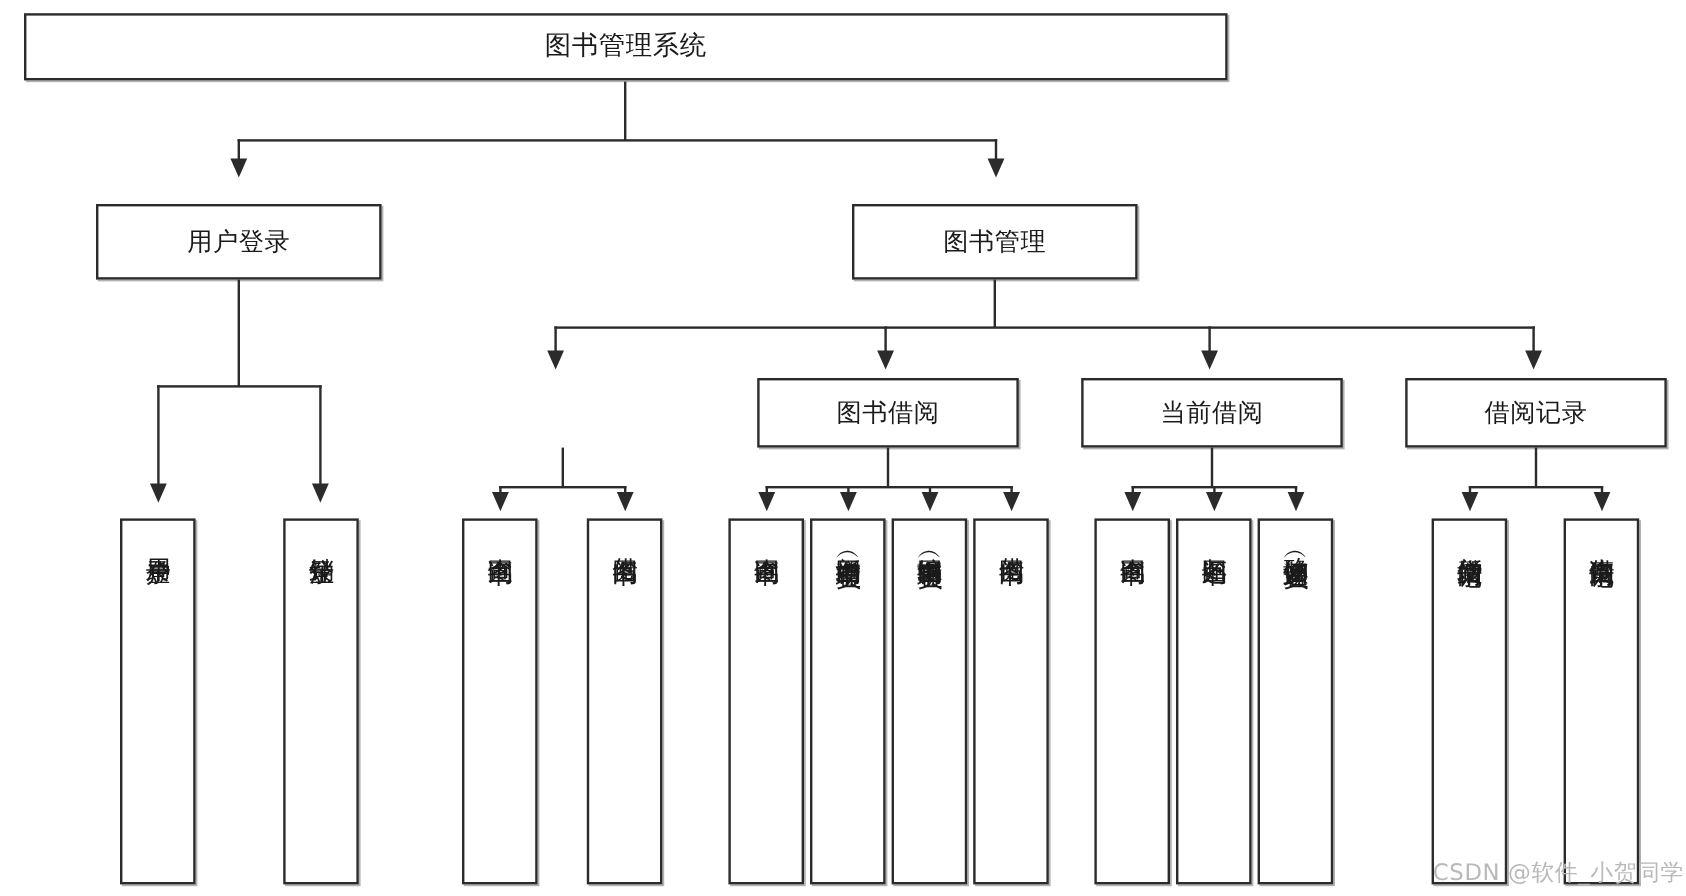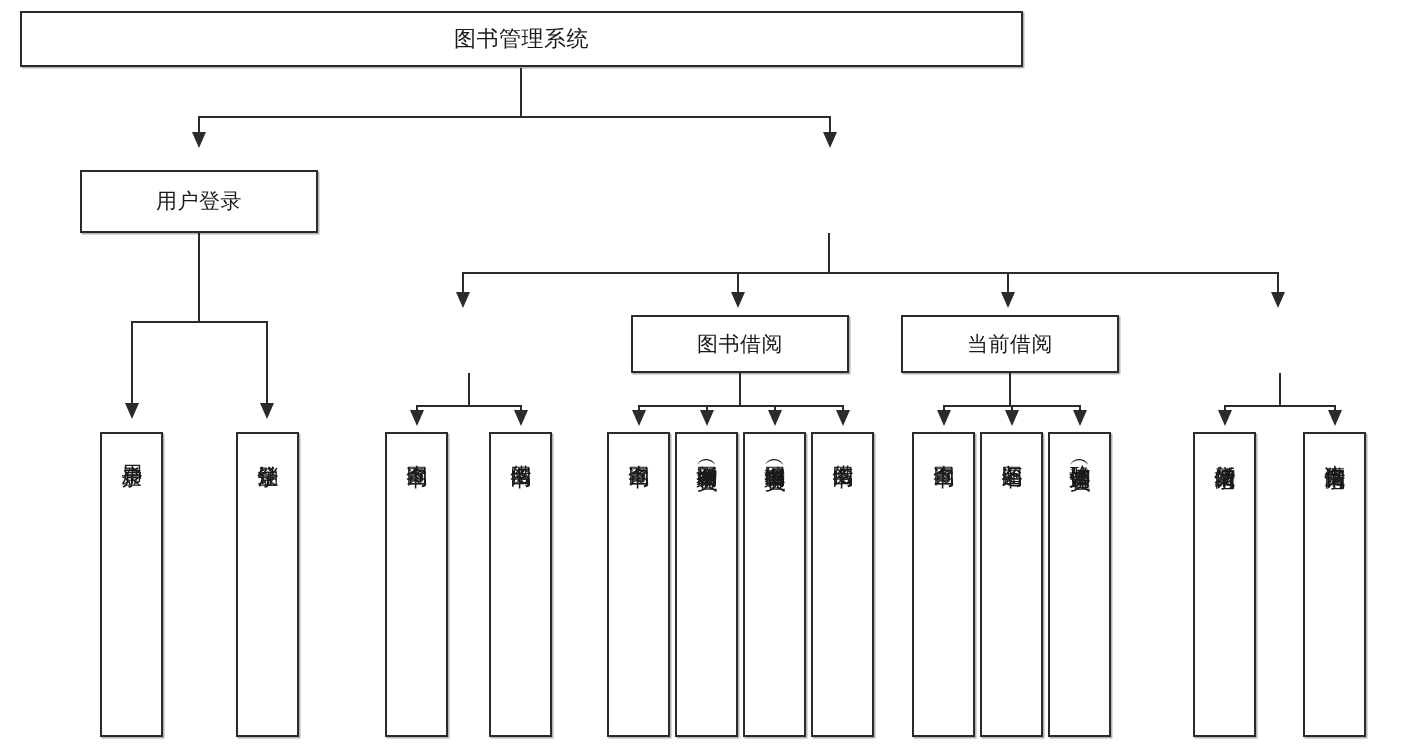--- a/index.html
+++ b/index.html
@@ -95,20 +95,23 @@
   <div class="conn h" style="left:198px;top:116px;width:633px;height:2px;"></div>
   <div class="conn v" style="left:198px;top:116px;width:2px;height:17px;"></div>
   <div class="conn v" style="left:829px;top:116px;width:2px;height:17px;"></div>
   <div class="arrow" style="left:192px;top:132px;"></div>
   <div class="arrow" style="left:823px;top:132px;"></div>
 
   <div class="node branch" style="left:80px;top:170px;width:238px;height:63px;">
     <span class="label">用户登录</span>
   </div>
 
+  <div class="node branch" style="left:710px;top:170px;width:238px;height:63px;">
+    <span class="label">图书管理</span>
+  </div>
 
   <div class="conn v" style="left:198px;top:233px;width:2px;height:89px;"></div>
   <div class="conn h" style="left:131px;top:321px;width:137px;height:2px;"></div>
   <div class="conn v" style="left:131px;top:321px;width:2px;height:83px;"></div>
   <div class="conn v" style="left:266px;top:321px;width:2px;height:83px;"></div>
   <div class="arrow" style="left:125px;top:403px;"></div>
   <div class="arrow" style="left:260px;top:403px;"></div>
 
   <div class="conn v" style="left:828px;top:233px;width:2px;height:40px;"></div>
   <div class="conn h" style="left:462px;top:272px;width:817px;height:2px;"></div>
@@ -120,20 +123,23 @@
   <div class="arrow" style="left:731px;top:292px;"></div>
   <div class="arrow" style="left:1001px;top:292px;"></div>
   <div class="arrow" style="left:1271px;top:292px;"></div>
 
   <div class="node branch" style="left:901px;top:315px;width:218px;height:58px;">
     <span class="label">当前借阅</span>
   </div>
   <div class="node branch" style="left:631px;top:315px;width:218px;height:58px;">
     <span class="label">图书借阅</span>
   </div>
+  <div class="node branch" style="left:1171px;top:315px;width:218px;height:58px;">
+    <span class="label">借阅记录</span>
+  </div>
 
   <div class="conn v" style="left:468px;top:373px;width:2px;height:33px;"></div>
   <div class="conn h" style="left:416px;top:405px;width:106px;height:2px;"></div>
   <div class="conn v" style="left:416px;top:405px;width:2px;height:6px;"></div>
   <div class="conn v" style="left:520px;top:405px;width:2px;height:6px;"></div>
   <div class="arrow" style="left:410px;top:410px;"></div>
   <div class="arrow" style="left:514px;top:410px;"></div>
 
   <div class="conn v" style="left:739px;top:373px;width:2px;height:33px;"></div>
   <div class="conn h" style="left:638px;top:405px;width:206px;height:2px;"></div>
@@ -199,14 +205,15 @@
     <span class="label">确认归还（管理员）</span>
   </div>
 
   <div class="node leaf" style="left:1193px;top:432px;width:63px;height:305px;">
     <span class="label">新增借阅记录</span>
   </div>
   <div class="node leaf" style="left:1303px;top:432px;width:63px;height:305px;">
     <span class="label">查询借阅记录</span>
   </div>
 
+  <div id="watermark" style="left:1194px;top:714px;">CSDN @软件_小贺同学</div>
 
 </div>
 
 </body></html>

